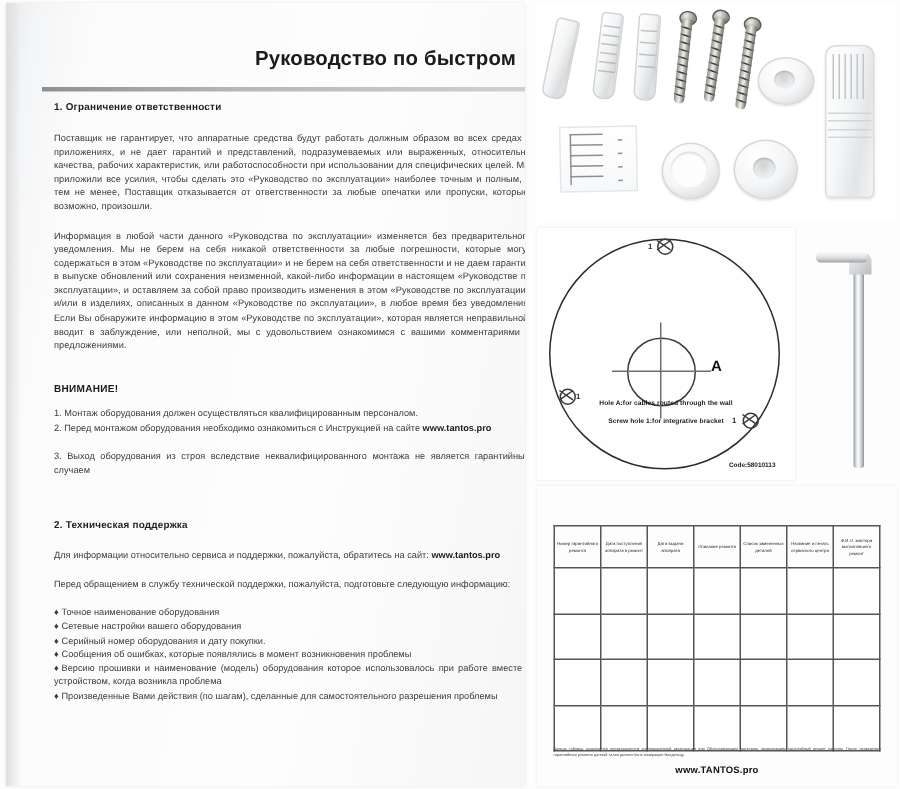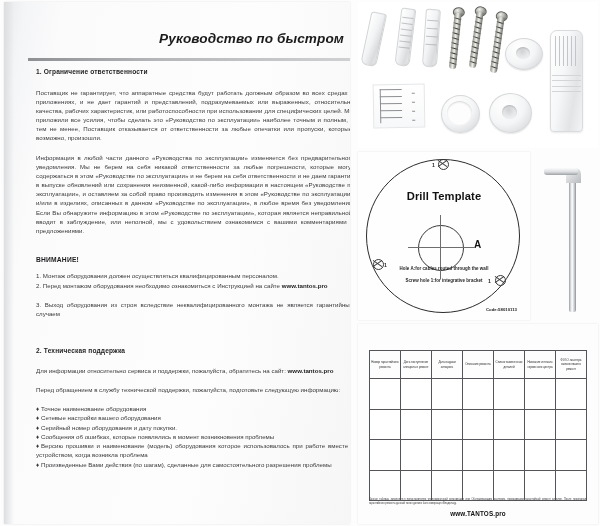--- a/index.html
+++ b/index.html
@@ -19,21 +19,21 @@
     box-shadow:0 0 2px rgba(0,0,0,.10);
     overflow:hidden;
   }
   .doc-page:before{ 
     content:"";position:absolute;left:0;top:0;width:10px;height:100%;
     background:linear-gradient(90deg,#dcdee0,rgba(255,255,255,0));
   }
   .doc-title{
     position:absolute;right:6px;top:29px;
     font-size:13.6px;font-weight:bold;color:#1b1b1b;
-    white-space:nowrap;letter-spacing:.1px;font-style:italic;
+    white-space:nowrap;letter-spacing:.1px;
   }
   .rule{
     position:absolute;left:24px;top:56px;width:330px;height:3px;
     background:linear-gradient(90deg,#7b7d80,#a9abae 40%,#c9cacc);
     opacity:.85;
   }
   .sec-head{
     position:absolute;font-size:6.6px;font-weight:bold;color:#1f1f1f;
     letter-spacing:.15px;
   }
@@ -365,21 +365,20 @@
         <i style="top:0;"></i>
           <i style="top:30%;"></i>
           <i style="top:60%;"></i>
           <i style="top:90%;"></i>
       </div>
     </div>
   </div>
 
   <div class="drill-panel">
     <div class="drill-circle"></div>
-    <div class="drill-title">Drill Template</div>
 
     <div class="hole-a"></div>
     <div class="cross-h"></div>
     <div class="cross-v"></div>
     <div class="label-a">A</div>
 
     <div class="scr-mark" style="left:79px;top:6px;">
       <div class="c"></div>
         <div class="x1"></div>
         <div class="x2"></div>

